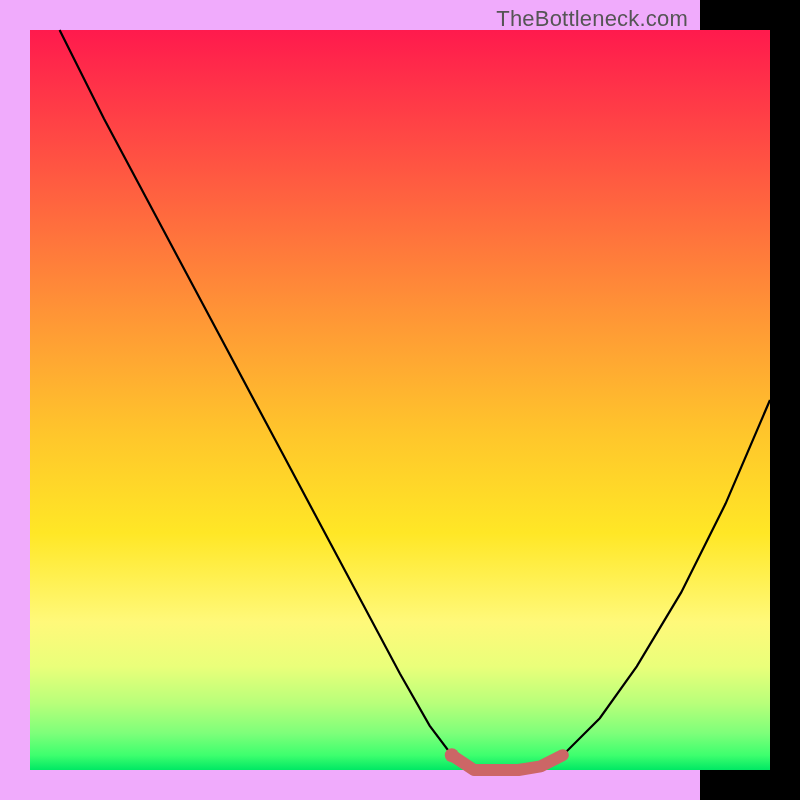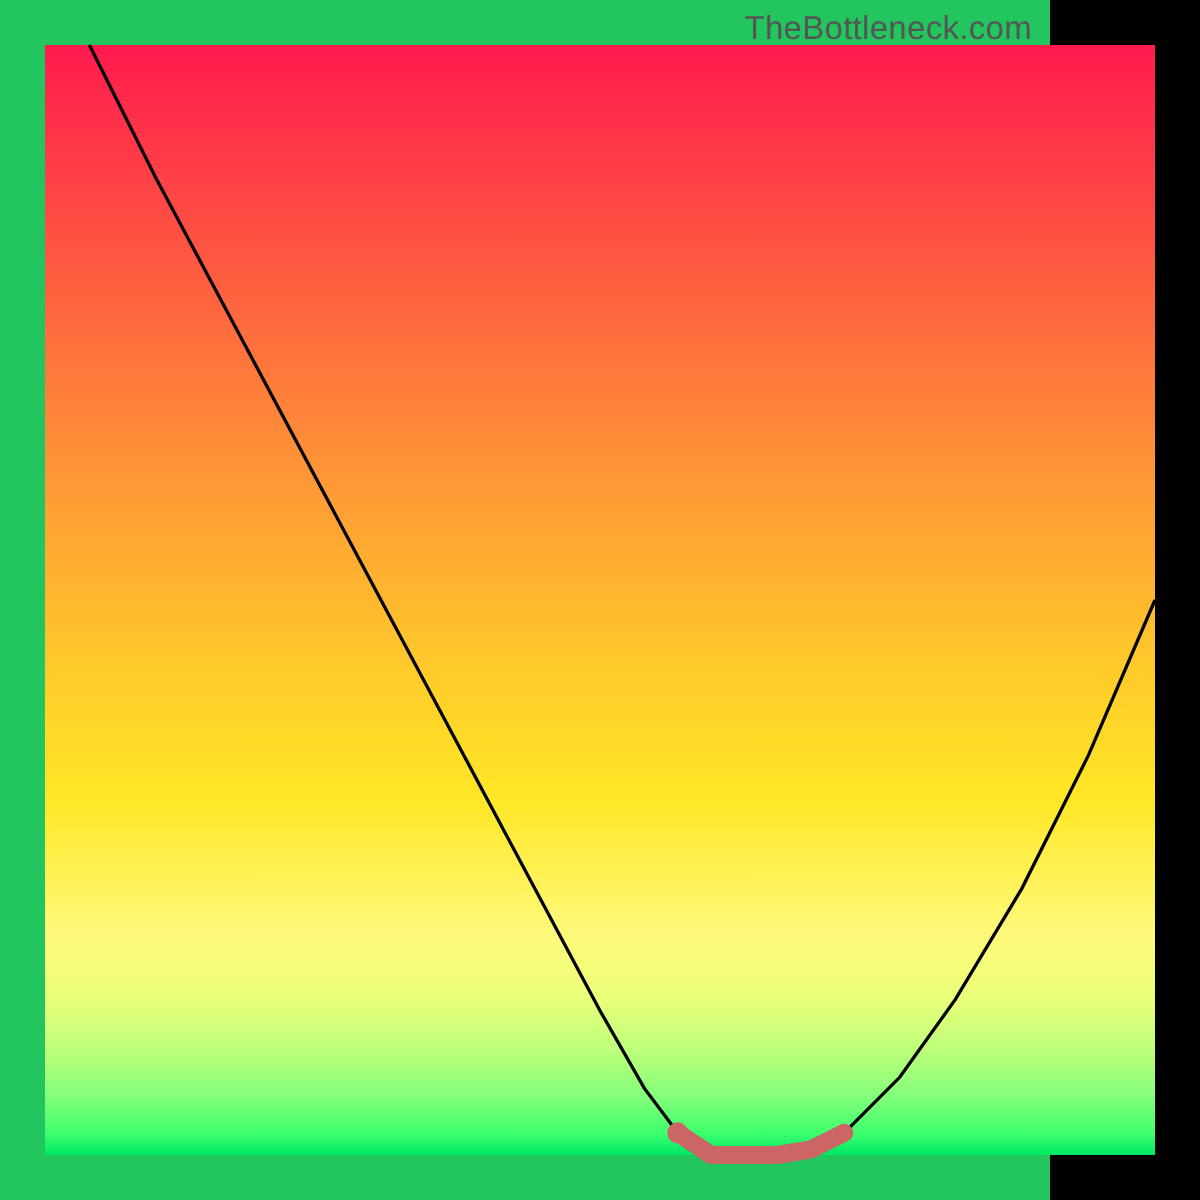--- a/index.html
+++ b/index.html
@@ -9,21 +9,21 @@
     height: 800px;
     background: #000;
     overflow: hidden;
   }
   .frame {
     position: absolute;
     left: 0;
     top: 0;
     width: 700px;
     height: 800px;
-    background: #22c55e;
+    background: #f0abfc;
   }
   .plot-area {
     position: absolute;
     left: 30px;
     top: 30px;
     width: 740px;
     height: 740px;
     background: linear-gradient(
       to bottom,
       #ff1a4d 0%,

